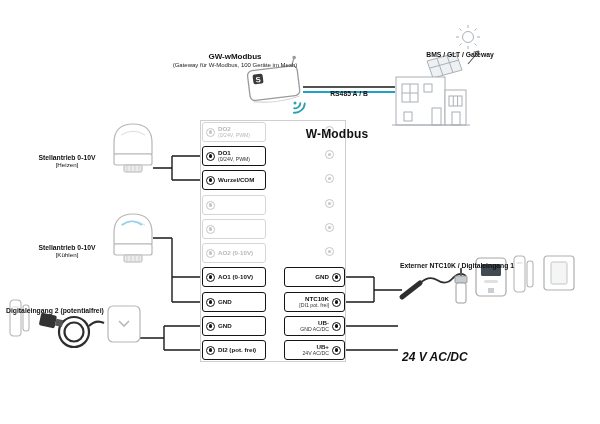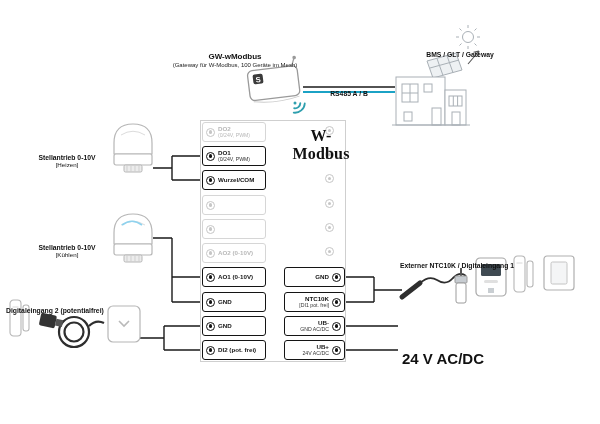--- a/index.html
+++ b/index.html
@@ -29,29 +29,29 @@
   .ts { font-size:5.2px; color:#333; white-space:nowrap; }
   .cell.off .tl, .cell.off .ts { color:#b8b8b8; }
 
   
   .t { position:absolute; color:#111;margin-top:21px; }
   .gw-label { left:152px; top:31px; width:166px; text-align:center; }
   .gw-title { font-size:8px; font-weight:bold; }
   .gw-sub   { font-size:6px; margin-top:1px; color:#222; }
   .bms-label { left:414px; top:30px; width:92px; text-align:center; font-size:6.8px; font-weight:bold; }
   .rs485-label { left:309px; top:69px; width:80px; text-align:center; font-size:6.8px; font-weight:bold; }
-  .wmodbus-title { left:282px; top:106px; width:78px; text-align:center; font-size:16px; font-weight:bold; letter-spacing:.2px;font-family:Liberation Serif, serif; }
+  .wmodbus-title { left:298px; top:106px; width:78px; text-align:center; font-size:12px; font-weight:bold; letter-spacing:.2px; }
   .dev-label { width:78px; text-align:center; }
   .dev-label .a { font-size:6.8px; font-weight:bold; white-space:nowrap; }
   .dev-label .b { font-size:6.2px; }
   .act1-label { left:28px; top:133px; }
   .act2-label { left:28px; top:223px; }
   .di2-label { left:6px; top:286px; font-size:6.8px; font-weight:bold; white-space:nowrap; }
   .ntc-label { left:400px; top:241px; font-size:6.8px; font-weight:bold; white-space:nowrap; }
-  .pwr-label { left:402px; top:329px; font-size:15px; font-weight:bold; white-space:nowrap; }
+  .pwr-label { left:402px; top:329px; font-size:12px; font-weight:bold; white-space:nowrap;font-style:italic; }
 </style>
 </head>
 <body>
 
 <div class="stage">
 
   <svg class="layer" width="600" height="424" viewBox="0 0 600 424">
     <defs>
       <g id="actuator">
         <path d="M2,32 L2,21 Q2,2 21,2 Q40,2 40,21 L40,32 Z" fill="#fff" stroke="#b6b6b6" stroke-width="1.2"></path>

